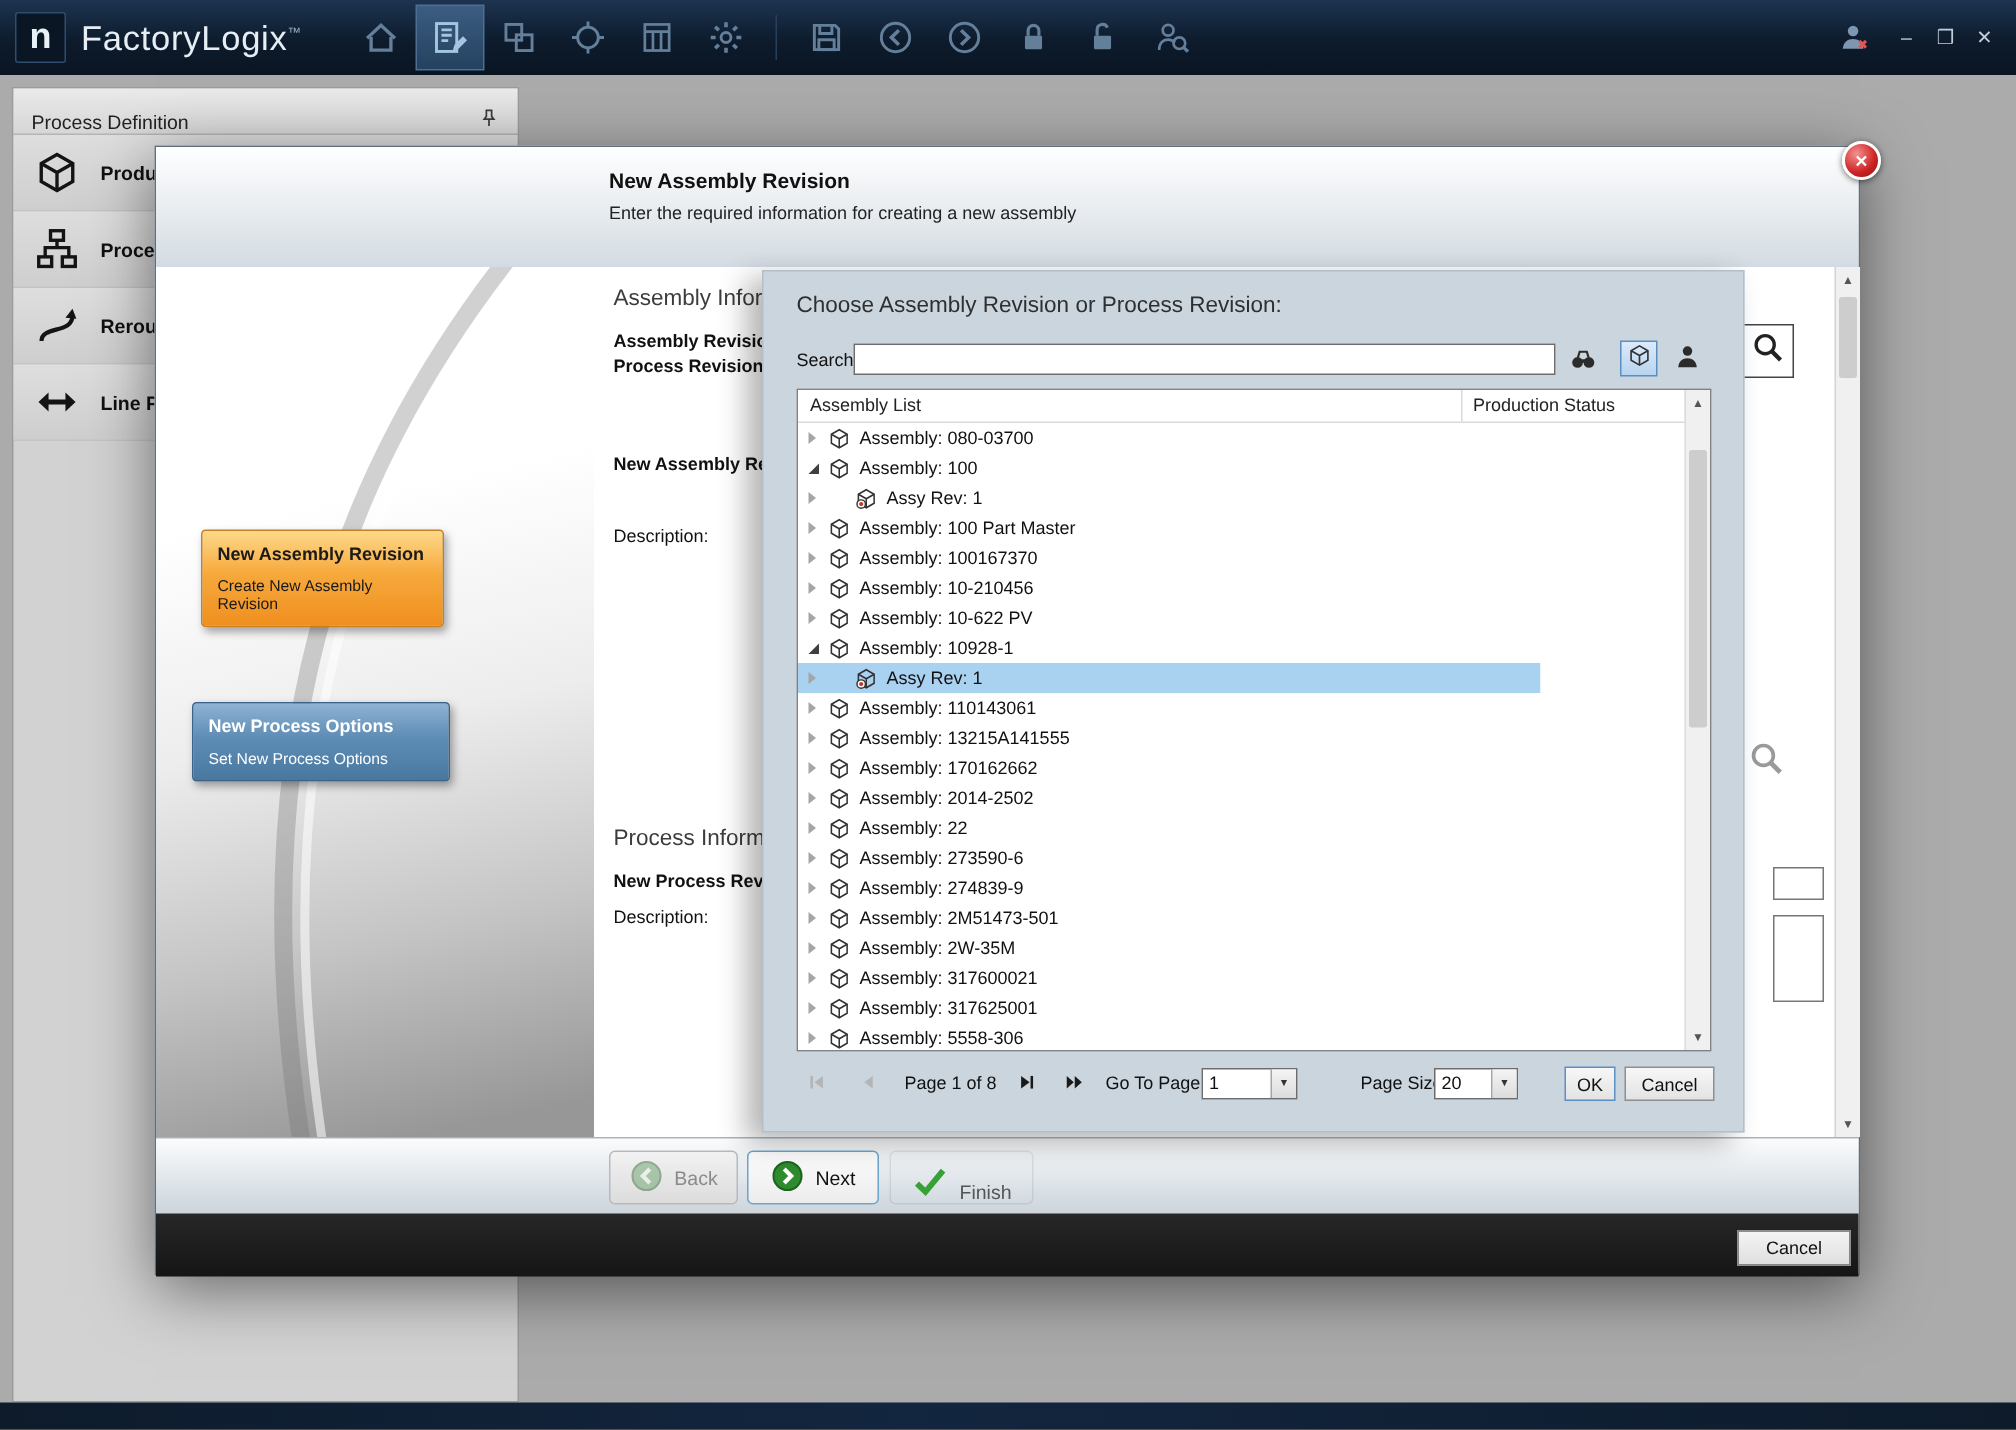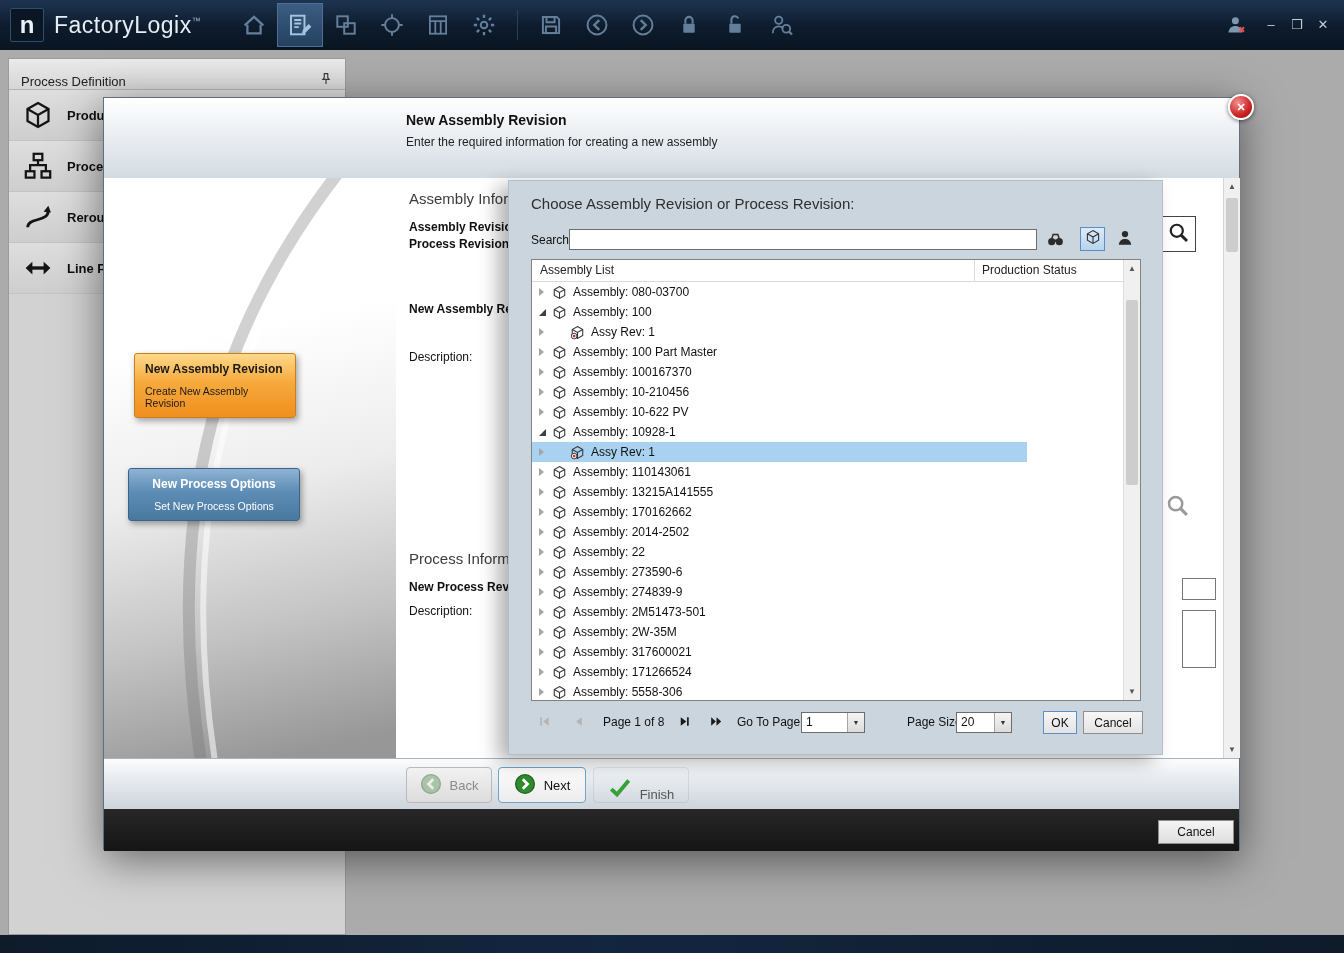--- a/index.html
+++ b/index.html
@@ -48,21 +48,21 @@
 
   .wizard-left{position:absolute;left:0;top:80px;width:292px;height:580px;overflow:hidden;
     background:linear-gradient(168deg,#ffffff 28%,#ededed 52%,#c4c4c4 75%,#979797 96%);}
   .curve{position:absolute;left:0;top:0;}
   .step{position:absolute;border-radius:3px;padding:8px 10px;box-shadow:2px 3px 6px rgba(0,0,0,.35);cursor:default;}
   .step.orange{left:30px;top:175px;width:140px;background:linear-gradient(#fdd98a,#f7a93c 45%,#ef8f1f);border:1px solid #c87f1d;}
   .step.blue{left:24px;top:290px;width:150px;background:linear-gradient(#8fb3d4,#5d8cb5 45%,#49789f);border:1px solid #3c648a;}
   .step-title{font-size:12px;font-weight:bold;}
   .step-sub{font-size:10.5px;margin-top:9px;}
   .step.orange .step-title,.step.orange .step-sub{color:#1a1a1a;}
-  .step.blue .step-title,.step.blue .step-sub{color:#fff;text-align:center;}
+  .step.blue .step-title,.step.blue .step-sub{color:#fff;}
 
   .form-area{position:absolute;left:292px;top:80px;width:828px;height:580px;background:#fff;}
   .fa-h{position:absolute;font-size:15px;color:#3c3c3c;white-space:nowrap;}
   .fa-l{position:absolute;font-size:12px;color:#111;white-space:nowrap;}
   .fa-l.b{font-weight:bold;}
   .fa-search-btn{position:absolute;left:764px;top:38px;width:34px;height:34px;background:#fff;
     border:1px solid #444;display:flex;align-items:center;justify-content:center;color:#222;}
   .fa-search-small{position:absolute;left:770px;top:316px;color:#9a9a9a;}
   .fa-input-partial{position:absolute;left:786px;top:400px;width:34px;height:22px;border:1px solid #777;background:#fff;box-sizing:border-box;}
   .fa-textarea-partial{position:absolute;left:786px;top:432px;width:34px;height:58px;border:1px solid #777;background:#fff;box-sizing:border-box;}
@@ -618,21 +618,21 @@
             <span class="tlabel">Assembly: 317600021</span>
           </div>
           <div class="trow">
             <span class="exp collapsed"></span>
             <span class="ticon">
               <svg width="15" height="15" viewBox="0 0 16 16" aria-hidden="true">
                 <path d="M8 1.6 13.6 4.8v6.4L8 14.4 2.4 11.2V4.8Z" fill="none" stroke="#333" stroke-width="1.1"></path>
                 <path d="M2.4 4.8 8 8l5.6-3.2M8 8v6.4" fill="none" stroke="#333" stroke-width="1.1"></path>
               </svg>
             </span>
-            <span class="tlabel">Assembly: 171266524</span>
+            <span class="tlabel">Assembly: 317625001</span>
           </div>
           <div class="trow">
             <span class="exp collapsed"></span>
             <span class="ticon">
               <svg width="15" height="15" viewBox="0 0 16 16" aria-hidden="true">
                 <path d="M8 1.6 13.6 4.8v6.4L8 14.4 2.4 11.2V4.8Z" fill="none" stroke="#333" stroke-width="1.1"></path>
                 <path d="M2.4 4.8 8 8l5.6-3.2M8 8v6.4" fill="none" stroke="#333" stroke-width="1.1"></path>
               </svg>
             </span>
             <span class="tlabel">Assembly: 5558-306</span>

